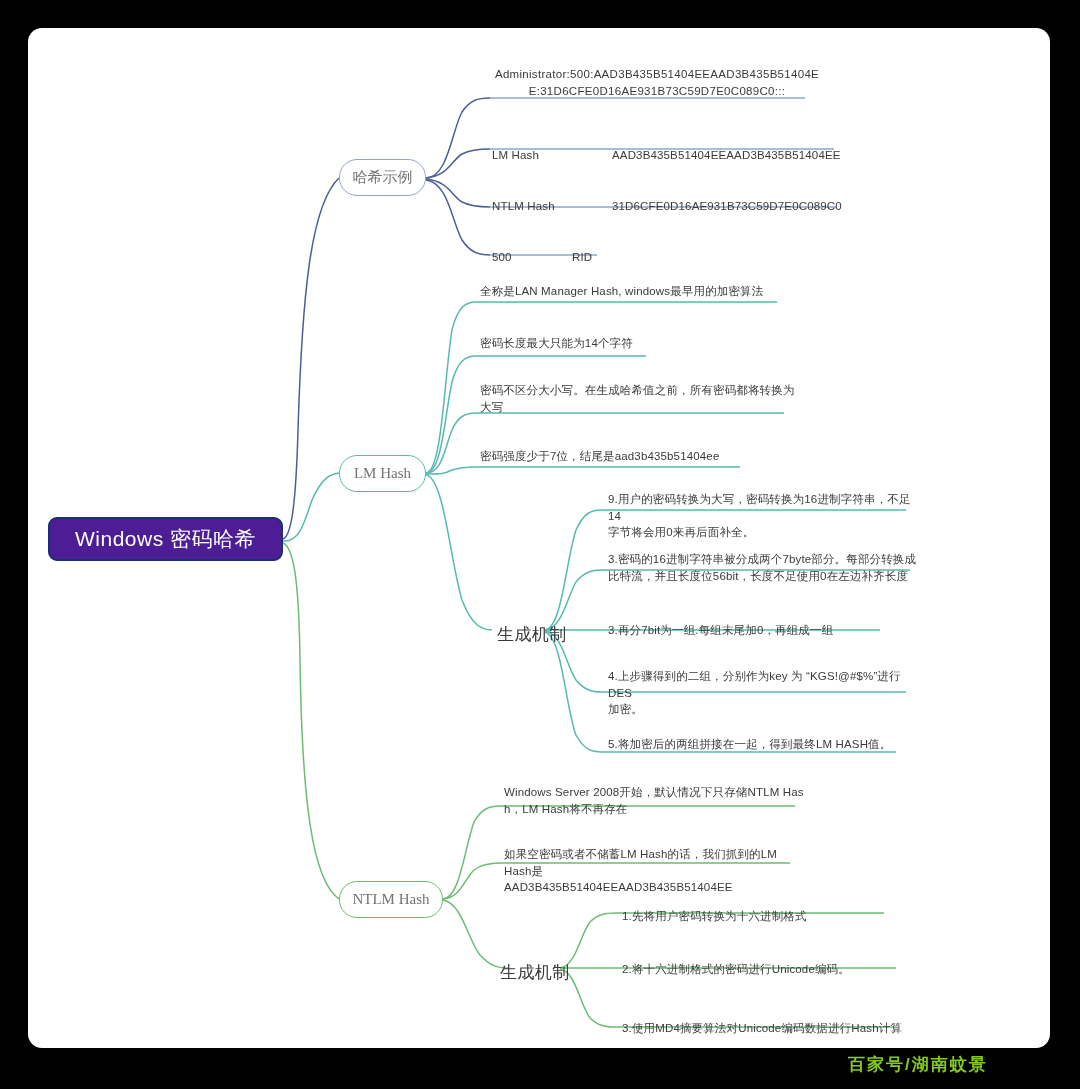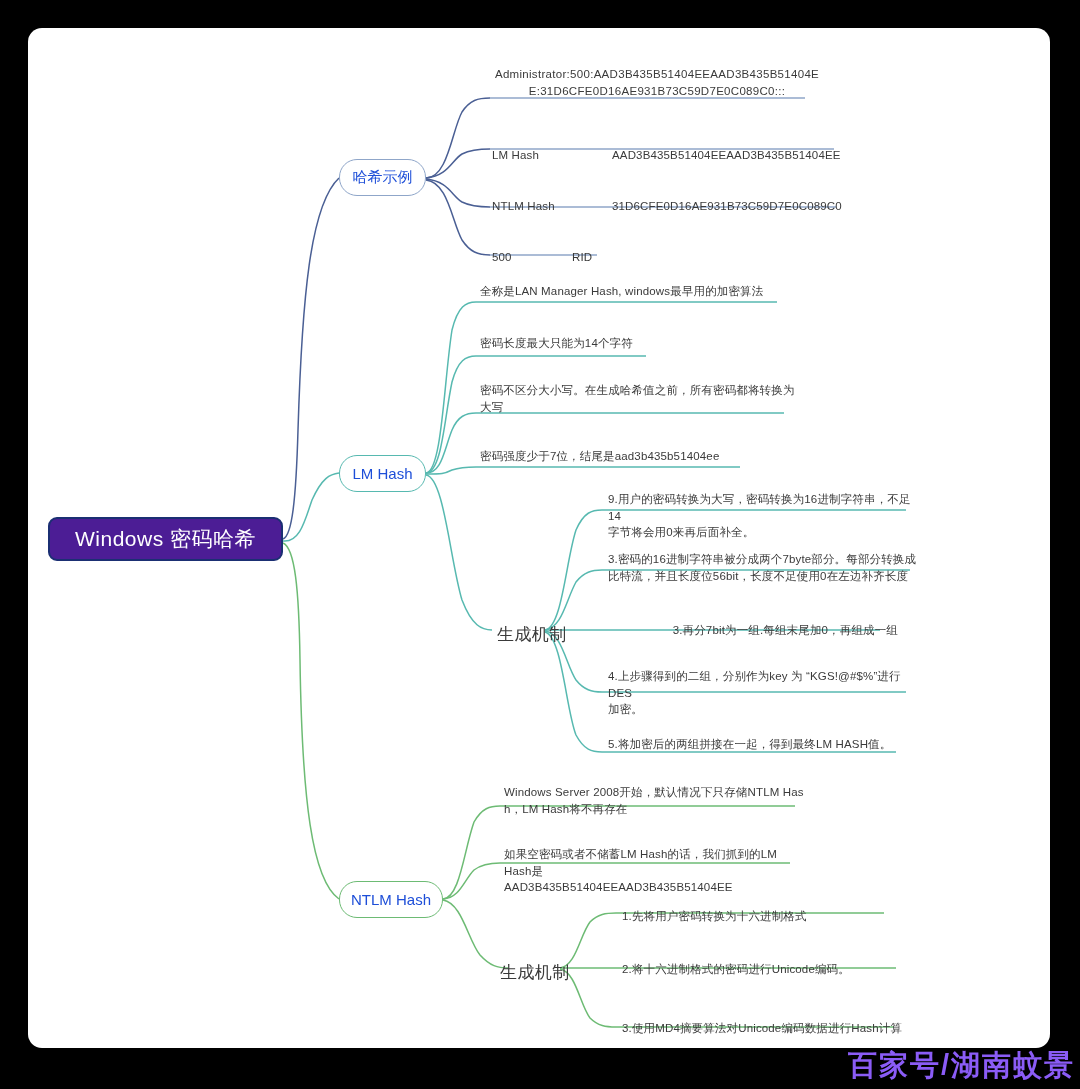--- a/index.html
+++ b/index.html
@@ -6,30 +6,30 @@
   body{width:1080px;height:1089px;position:relative;overflow:hidden;
        font-family:"Liberation Sans","DejaVu Sans",sans-serif;}
   #card{position:absolute;left:28px;top:28px;width:1022px;height:1020px;
         background:#fff;border-radius:14px;overflow:hidden;}
   #svg{position:absolute;left:0;top:0;width:1080px;height:1089px;pointer-events:none;}
   .node{position:absolute;box-sizing:border-box;display:flex;align-items:center;
         justify-content:center;white-space:nowrap;}
   #root-node{left:48px;top:517px;width:235px;height:44px;background:#4c1d95;
         border:2px solid #1b2f73;border-radius:9px;color:#fff;font-size:21px;
         letter-spacing:.5px;}
-  .branch-node{background:#fff;border-radius:18px;font-size:15px;color:#1d4ed8;}
+  .branch-node{background:#fff;border-radius:18px;font-size:15px;color:#737373;font-family:Liberation Serif, serif;}
   #branch-0{left:339px;top:159px;width:87px;height:37px;border:1.6px solid #8fa6c9;}
   #branch-1{left:339px;top:455px;width:87px;height:37px;border:1.6px solid #57b9b0;}
   #branch-2{left:339px;top:881px;width:104px;height:37px;border:1.6px solid #6dbb74;}
   .leaf{position:absolute;font-size:11.5px;color:#3a3a3a;line-height:1.45;
         white-space:pre-line;letter-spacing:.15px;}
   .leaf.mono-ish{letter-spacing:.3px;}
   .grp-label{position:absolute;font-size:17px;color:#3a3a3a;letter-spacing:.4px;}
   .row2 .k{display:inline-block;}
-  #watermark{position:absolute;left:848px;top:1050px;font-size:29px;color:#8b5cf6;
+  #watermark{position:absolute;left:848px;top:1050px;font-size:17px;color:#84cc16;
         font-weight:700;letter-spacing:2px;white-space:nowrap;overflow:hidden;
         height:30px;line-height:30px;}
 </style>
 </head>
 <body>
 
 <div id="card"></div>
 
 <svg id="svg" viewBox="0 0 1080 1089" xmlns="http://www.w3.org/2000/svg">
   <g fill="none" stroke-width="1.5">
@@ -120,21 +120,21 @@
 <div class="leaf" style="left:480px;top:382px;width:330px;">密码不区分大小写。在生成哈希值之前，所有密码都将转换为
 大写</div>
 <div class="leaf" style="left:480px;top:448px;width:330px;">密码强度少于7位，结尾是aad3b435b51404ee</div>
 
 <div class="grp-label" style="left:497px;top:623px;">生成机制</div>
 
 <div class="leaf" style="left:608px;top:491px;width:306px;">9.用户的密码转换为大写，密码转换为16进制字符串，不足14
 字节将会用0来再后面补全。</div>
 <div class="leaf" style="left:608px;top:551px;width:310px;">3.密码的16进制字符串被分成两个7byte部分。每部分转换成
 比特流，并且长度位56bit，长度不足使用0在左边补齐长度</div>
-<div class="leaf" style="left:608px;top:622px;width:290px;text-align:right;">3.再分7bit为一组.每组末尾加0，再组成一组</div>
+<div class="leaf" style="left:608px;top:622px;width:290px;">3.再分7bit为一组.每组末尾加0，再组成一组</div>
 <div class="leaf" style="left:608px;top:668px;width:300px;">4.上步骤得到的二组，分别作为key 为 “KGS!@#$%”进行DES
 加密。</div>
 <div class="leaf" style="left:608px;top:736px;width:300px;">5.将加密后的两组拼接在一起，得到最终LM HASH值。</div>
 
 <div class="leaf" style="left:504px;top:784px;width:300px;">Windows Server 2008开始，默认情况下只存储NTLM Has
 h，LM Hash将不再存在</div>
 <div class="leaf" style="left:504px;top:846px;width:300px;">如果空密码或者不储蓄LM Hash的话，我们抓到的LM Hash是
 AAD3B435B51404EEAAD3B435B51404EE</div>
 
 <div class="grp-label" style="left:500px;top:961px;">生成机制</div>

